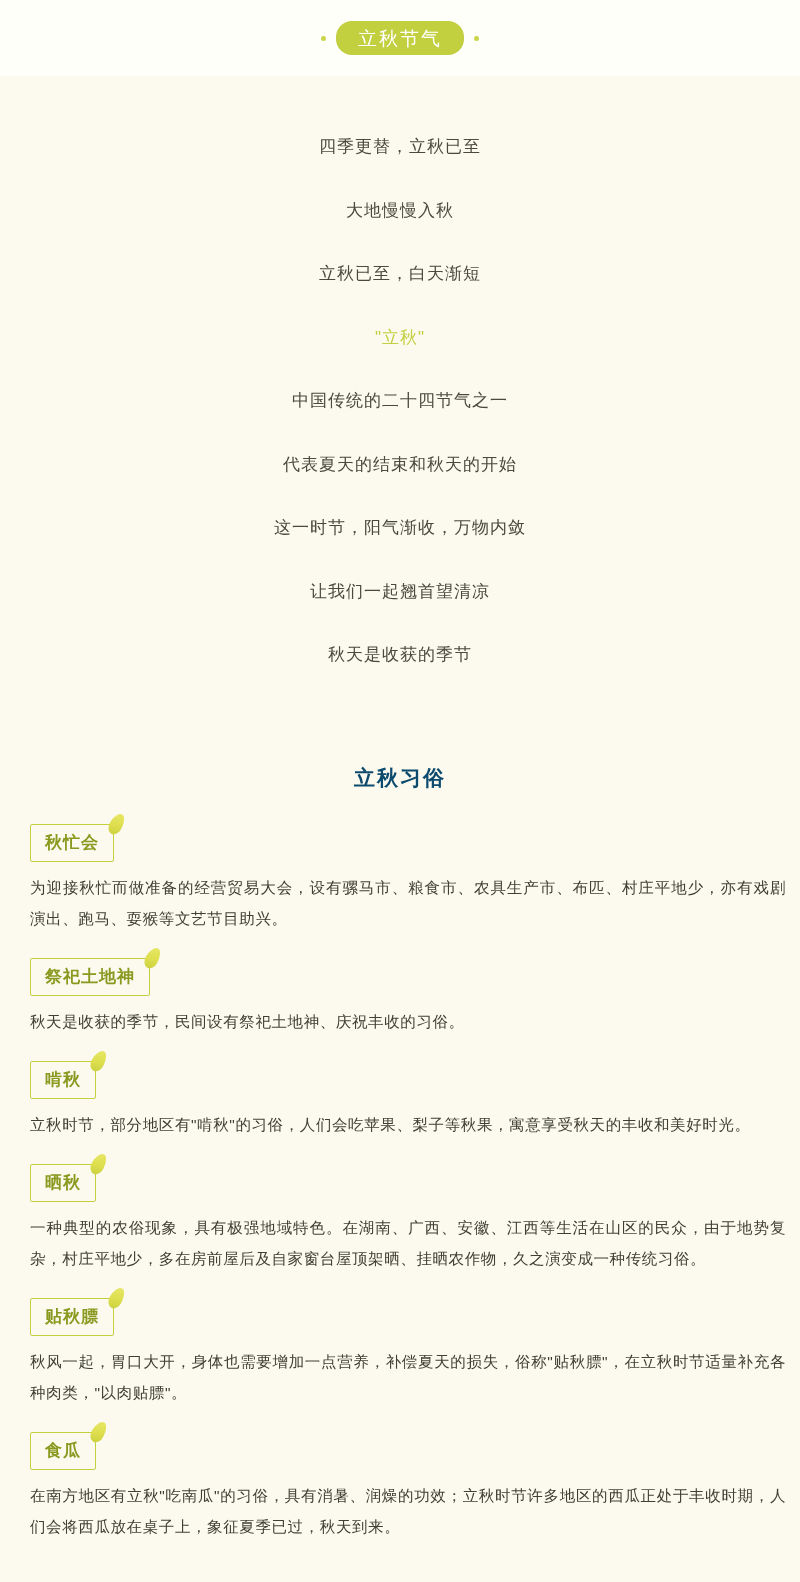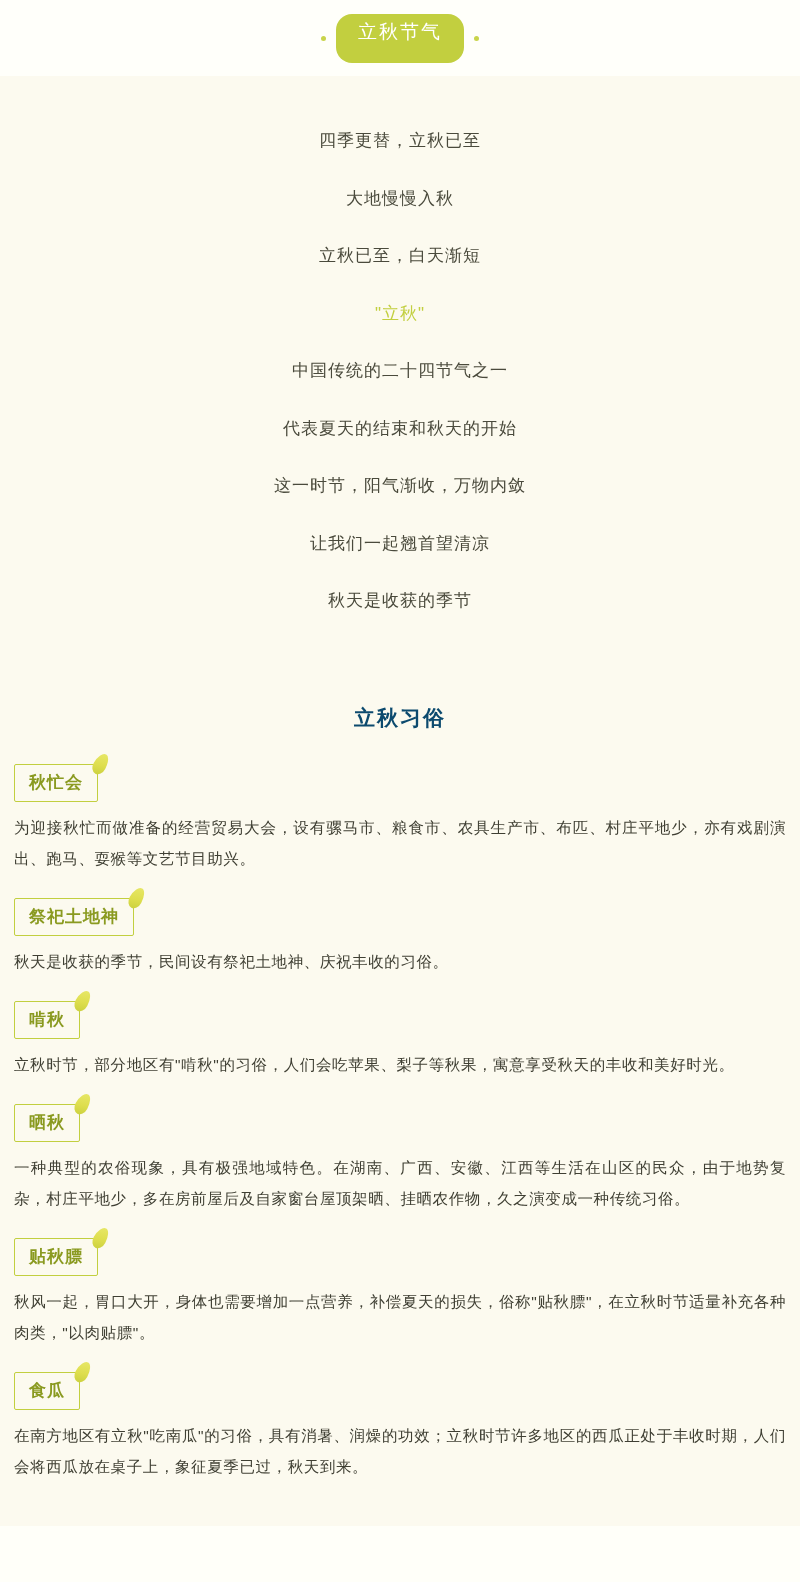--- a/index.html
+++ b/index.html
@@ -38,34 +38,34 @@
     height: 5px;
     border-radius: 50%;
     background: #c9d44a;
     display: block;
   }
   .badge {
     background: #c2cf3f;
     color: #ffffff;
     font-size: 19px;
     letter-spacing: 2px;
-    padding: 8px 22px 22px;
+    padding: 8px 22px 7px;
     border-radius: 16px 16px 16px 16px;
     line-height: 1;
     font-weight: normal;
   }
 
   
   .intro {
     background: #fcfaef;
     padding: 34px 0 46px;
     text-align: center;
   }
   .intro p {
-    margin: 4px;
+    margin: 10px;
     padding: 14px 0;
     font-size: 17px;
     color: #4a4a3c;
     letter-spacing: 1px;
     line-height: 1.5;
   }
   .intro p.accent {
     color: #c2cf3f;
   }
 
@@ -77,20 +77,21 @@
   .section-title {
     text-align: center;
     font-size: 21px;
     color: #0c4a6e;
     font-weight: bold;
     letter-spacing: 2px;
     padding: 26px 0 22px;
   }
   .item {
     padding: 0 14px 2px;
+    margin-left: 16px;
   }
   .tag-row {
     padding: 10px 0 6px;
   }
   .tag {
     position: relative;
     display: inline-block;
     border: 1px solid #c2cf3f;
     color: #8a9a20;
     font-size: 17px;

